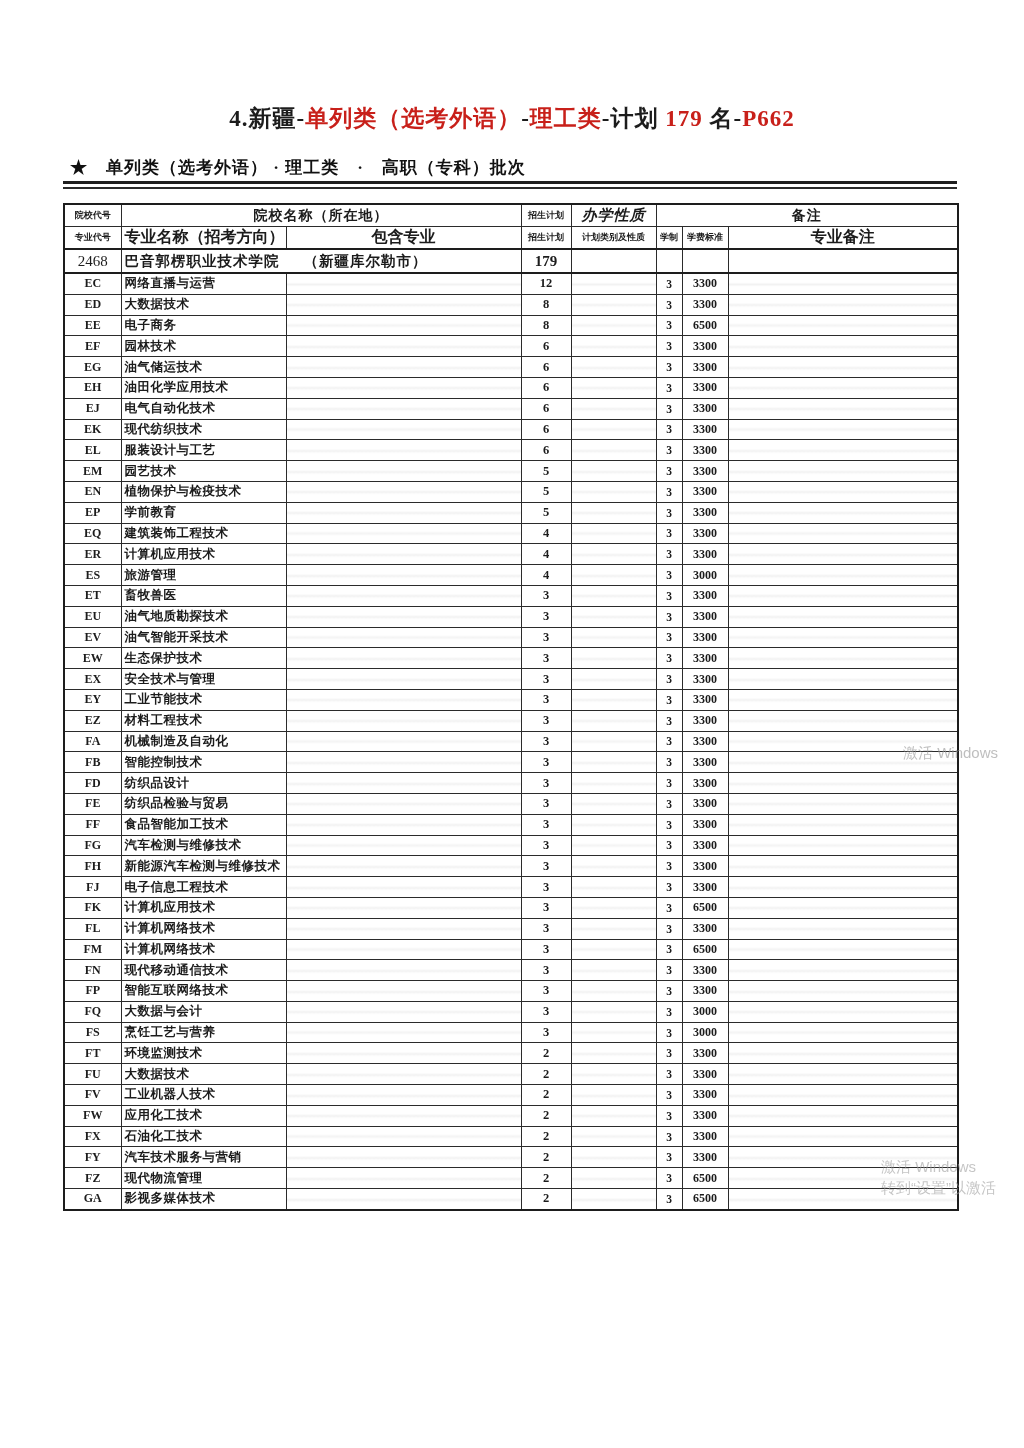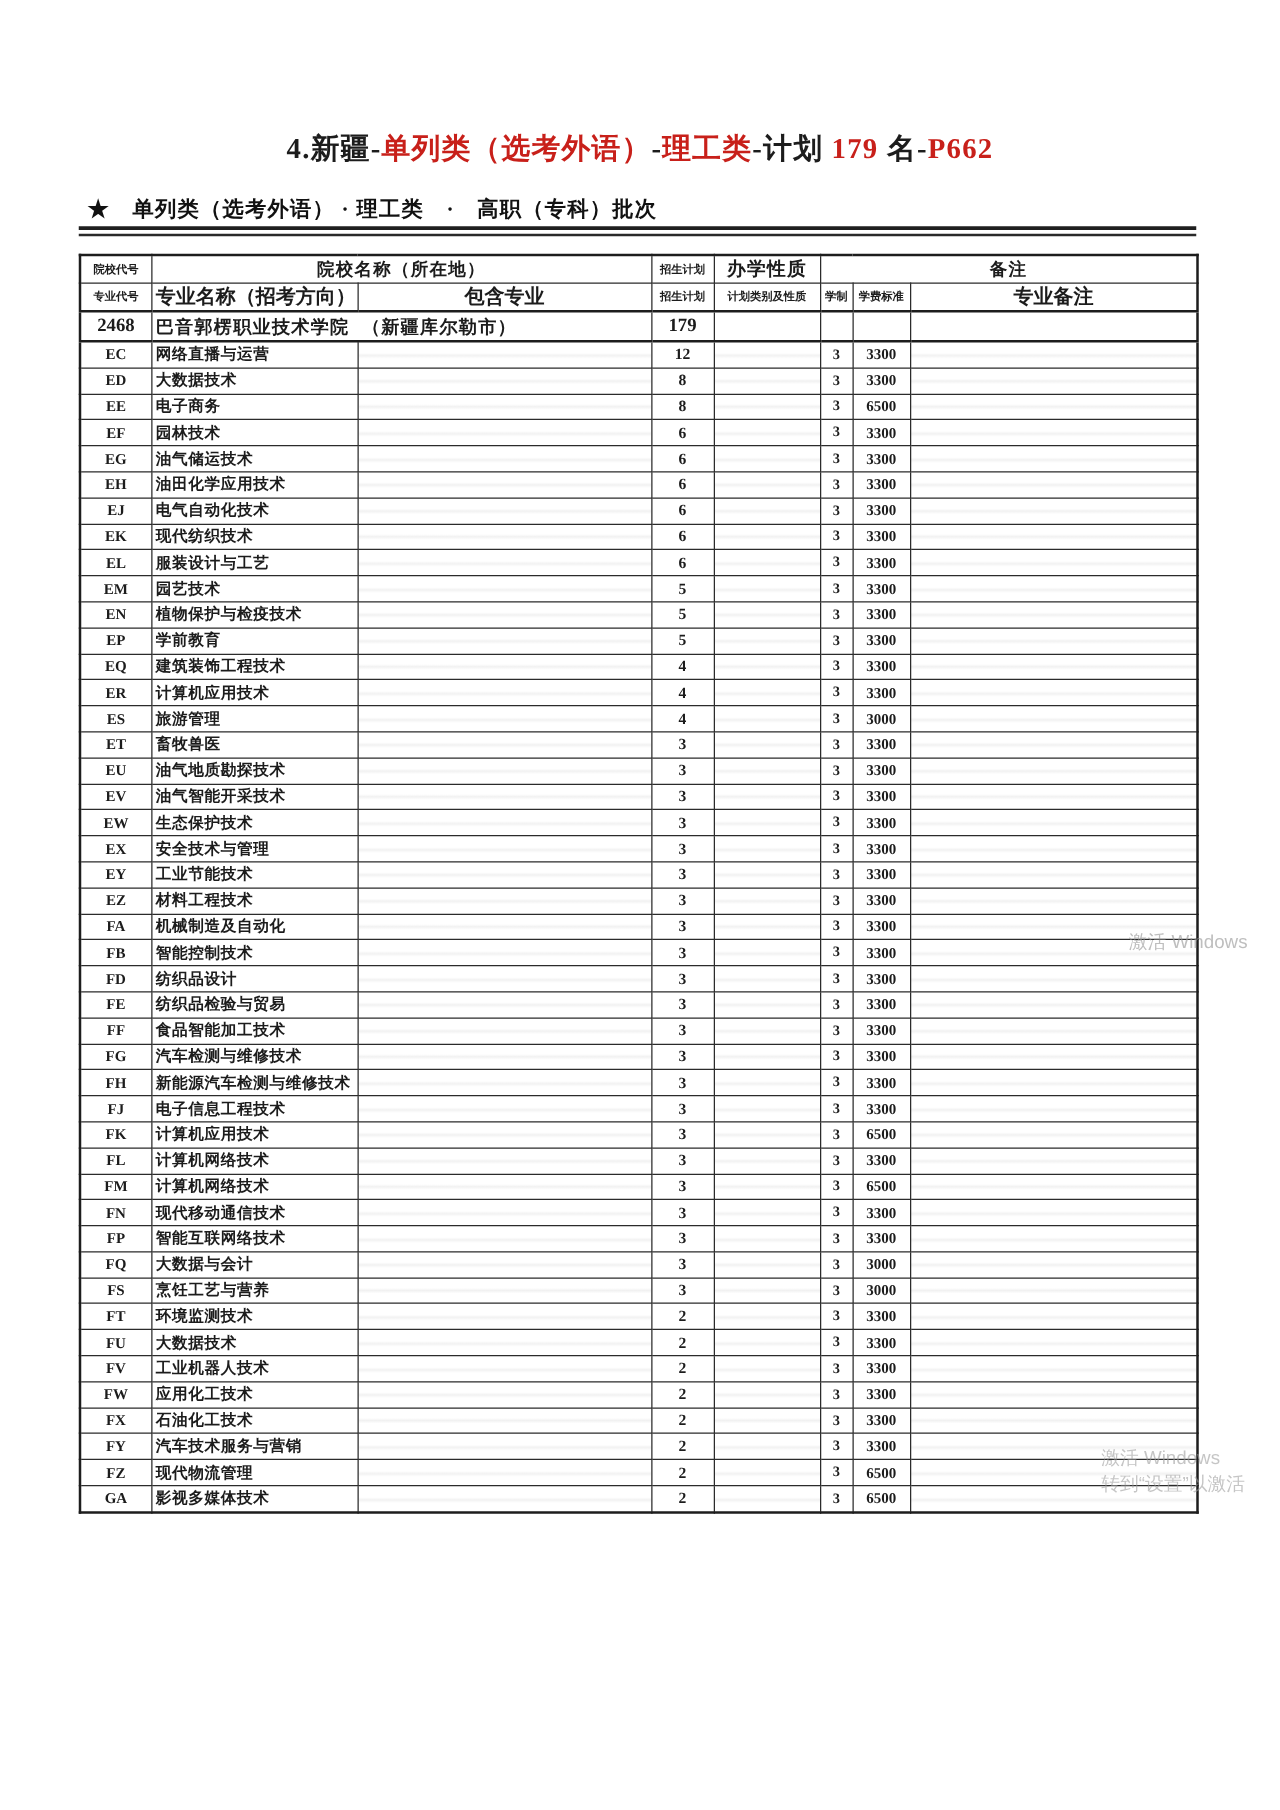--- a/index.html
+++ b/index.html
@@ -30,26 +30,26 @@
   }
   .plan-table td{
     border:1.5px solid #2b2b2b;
     padding:0 3px;vertical-align:middle;overflow:hidden;white-space:nowrap;
   }
   .plan-table{border:2.5px solid #1d1d1d;}
   .hdr1 td{height:21px;}
   .hdr2 td{height:21px;border-bottom:2.5px solid #1d1d1d;}
   .h-big{font-size:14px;font-weight:bold;text-align:center;letter-spacing:1px;}
   .h-mid{font-size:16px;font-weight:bold;text-align:center;}
-  .h-nature{font-size:15px;font-weight:bold;text-align:center;letter-spacing:1px;}
+  .h-nature{font-size:15px;font-weight:bold;text-align:center;letter-spacing:1px;font-style:italic;}
   .h-small{font-size:9px;font-weight:bold;text-align:center;letter-spacing:0;padding:0 1px;}
   .college-row td{height:22px;border-bottom:2px solid #1d1d1d;}
-  .college-code{font-family:"Liberation Serif",serif;font-size:15px;font-weight:bold;text-align:center;}
+  .college-code{font-family:"Liberation Serif",serif;font-size:15px;font-weight:normal;text-align:center;}
   .college-name{font-size:14.5px;font-weight:bold;padding-left:9px;letter-spacing:1px;}
-  .college-name .loc{margin-left:10px;}
+  .college-name .loc{margin-left:24px;}
   .num{font-family:"Liberation Serif","DejaVu Serif",serif;font-weight:bold;text-align:center;}
   .c-code{font-size:12px;}
   .c-name{font-size:12.5px;font-weight:bold;padding-left:8px;letter-spacing:0.5px;}
   .c-plan{font-size:12.5px;}
   .c-yrs{font-size:11.5px;}
   .c-fee{font-size:12px;}
   .body-rows td{height:19.8px;}
   .smudge{
     background-image:linear-gradient(to bottom,transparent 42%,rgba(120,120,120,0.10) 52%,transparent 64%);
   }

